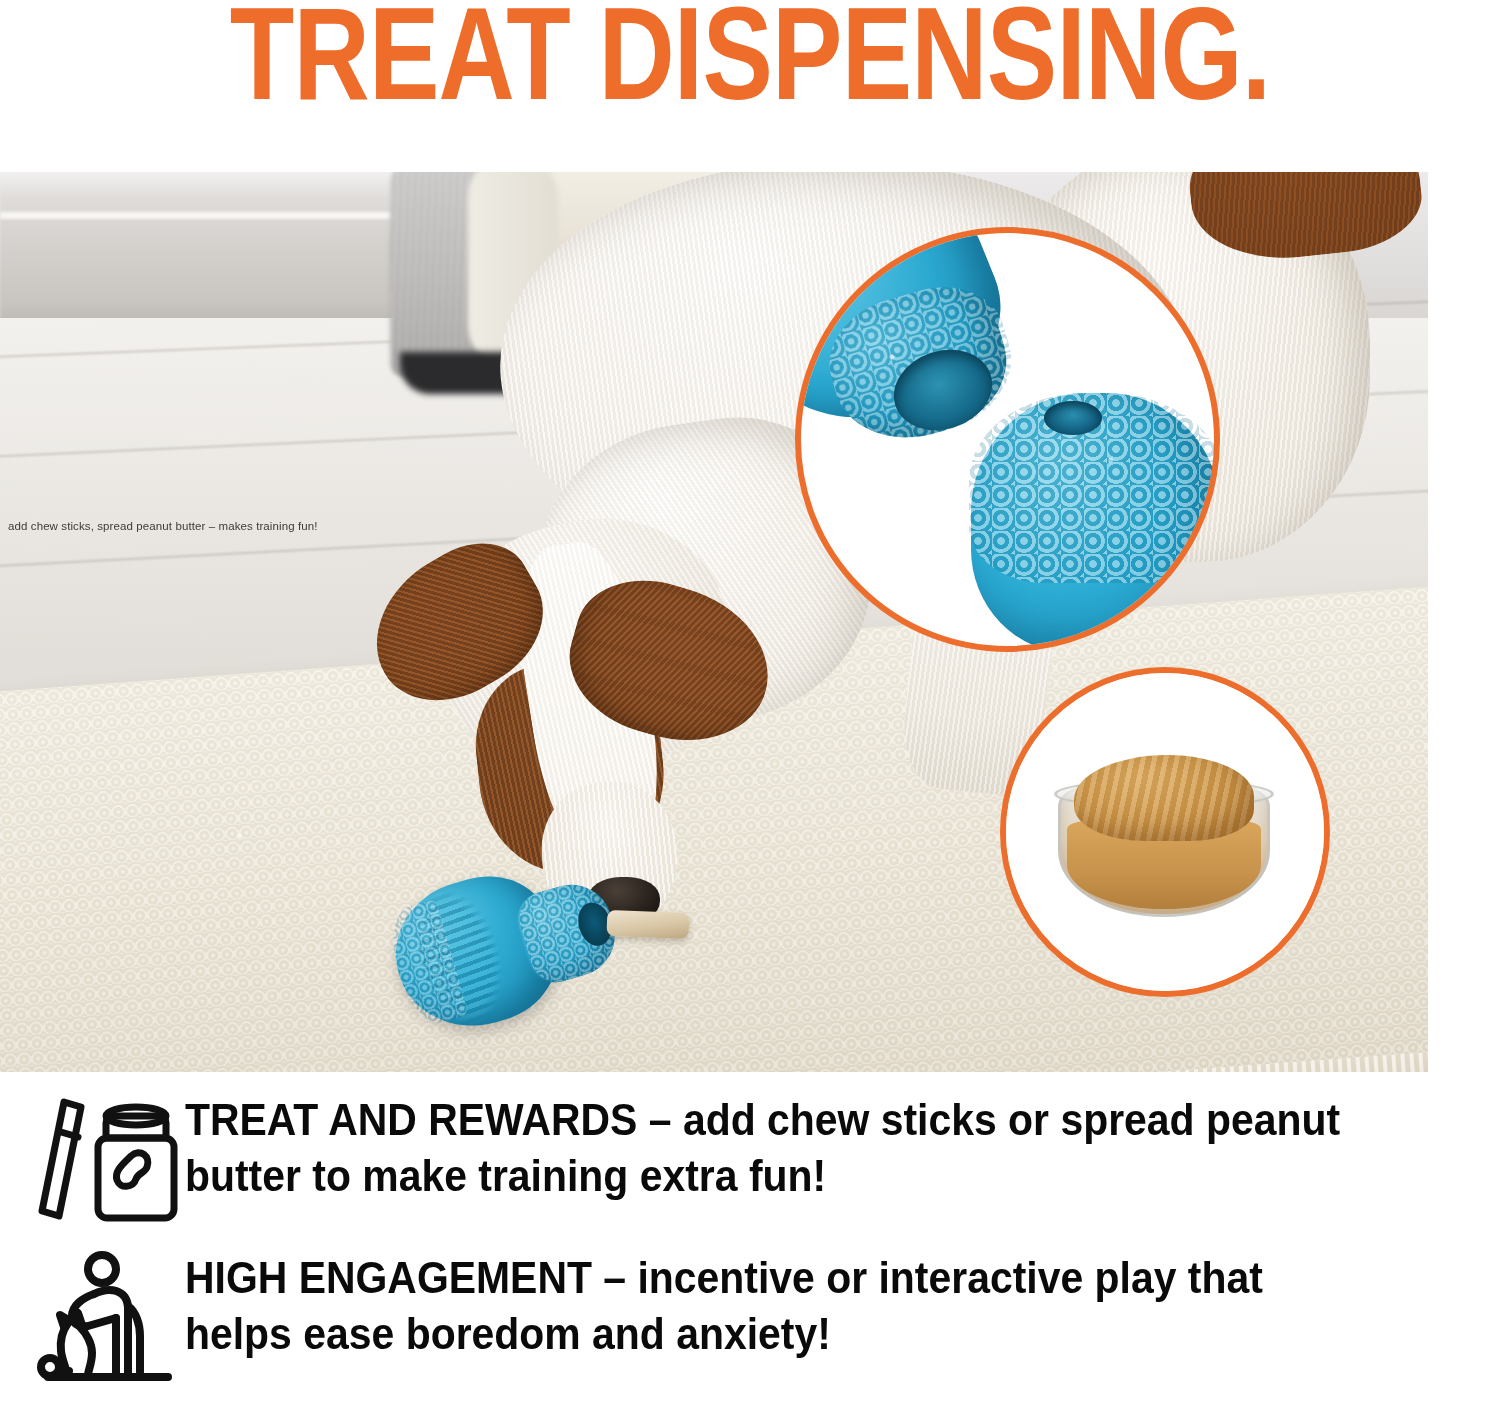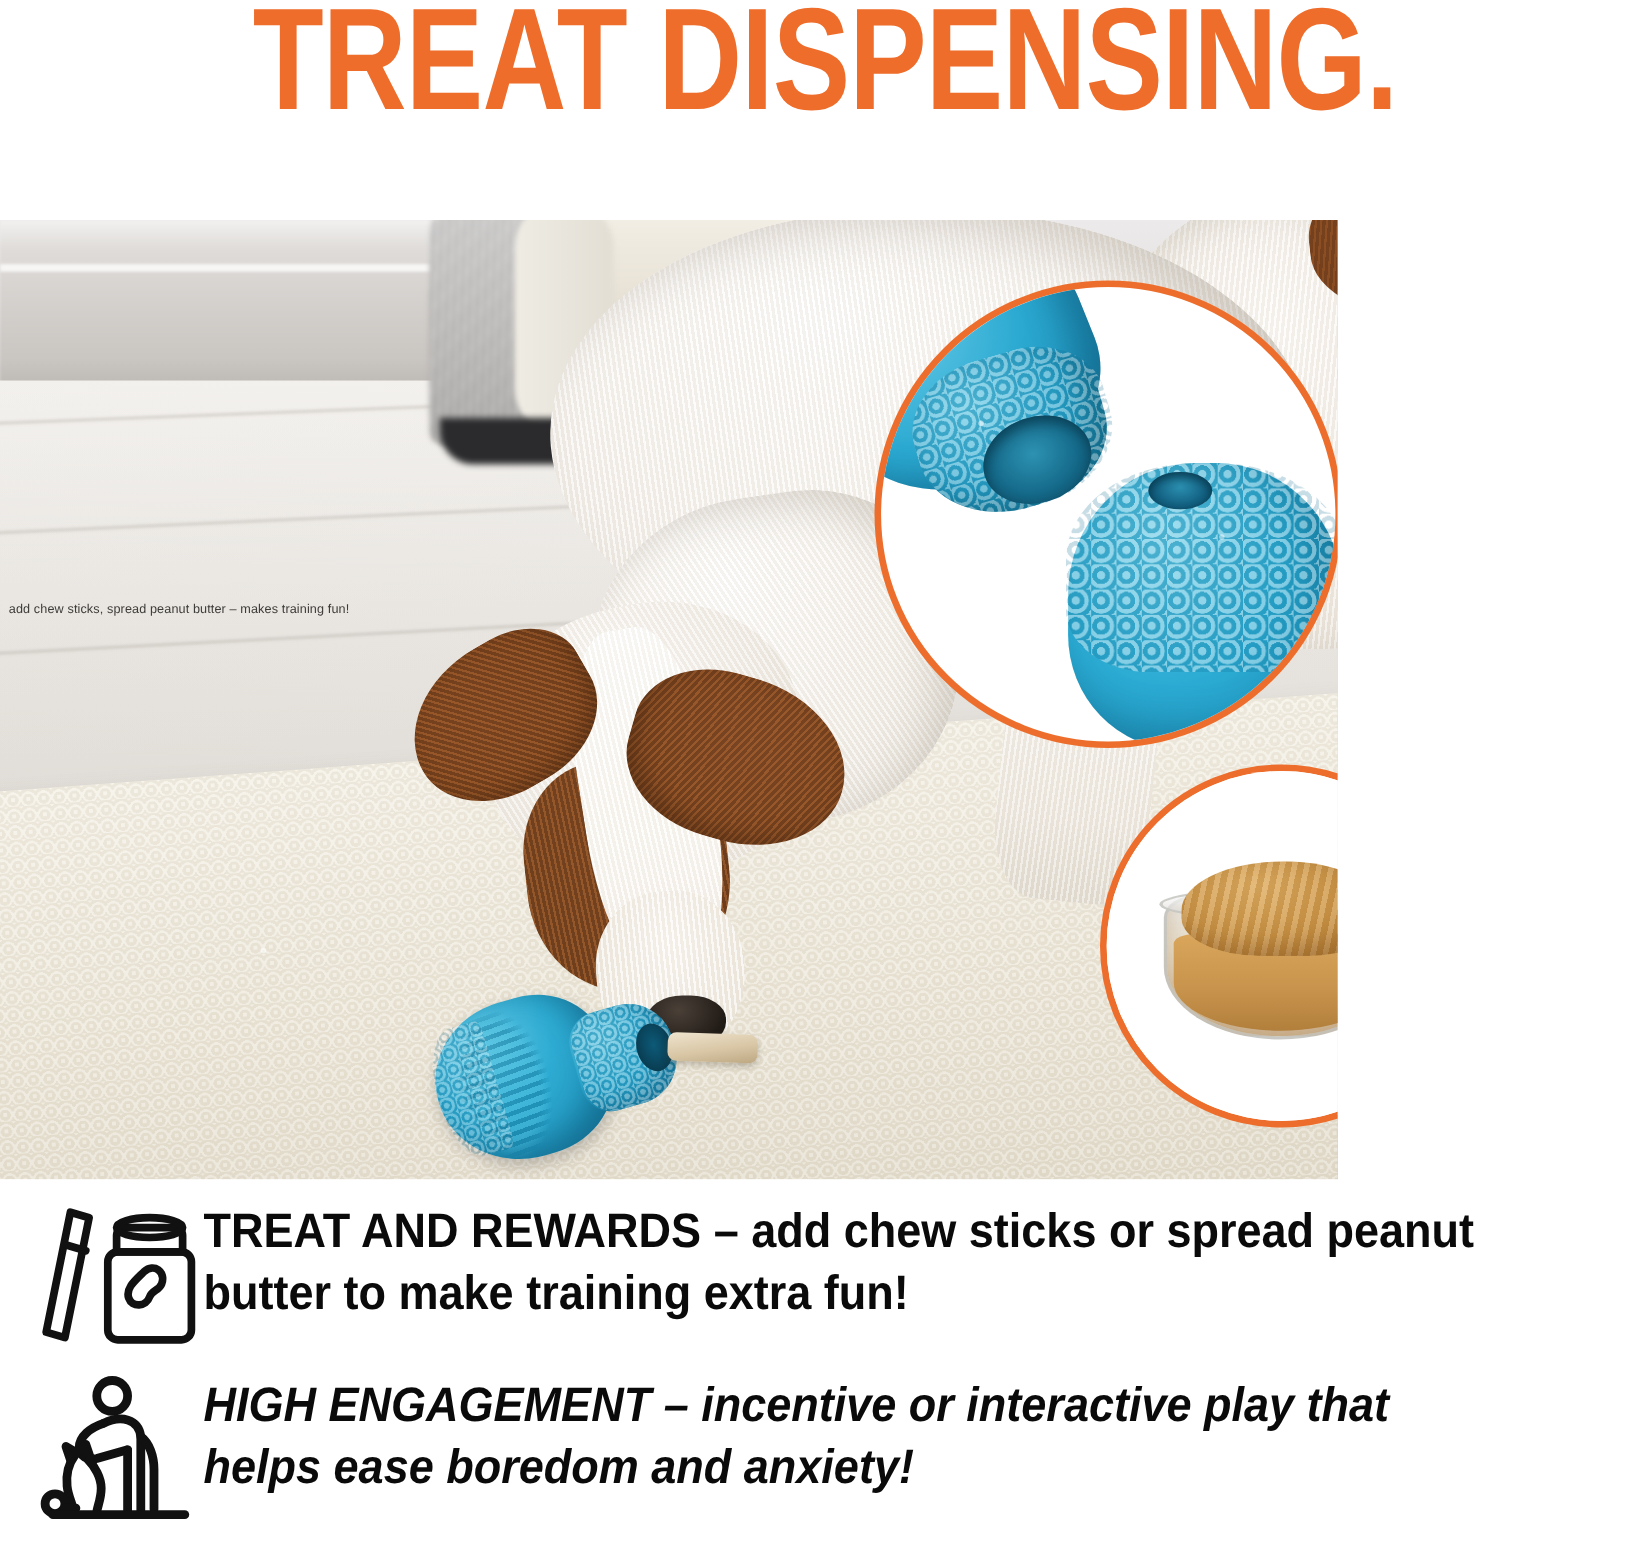--- a/index.html
+++ b/index.html
@@ -25,24 +25,23 @@
     line-height:132px;
     letter-spacing:-1px;
     color:#EE6D2B;
     transform:scaleX(0.80);
     transform-origin:50% 0;
     white-space:nowrap;
   }
 
   
   .photo{
-    position:absolute;left:0;top:172px;width:1216px;height:900px;
+    position:absolute;left:0;top:172px;width:1428px;height:900px;
     overflow:hidden;
     background:#cfcac4;
-    margin-top:28px;
   }
   
   .wall{
     position:absolute;left:0;top:0;width:1500px;height:150px;
     background:linear-gradient(180deg,#eceaea 0%,#e2e0df 55%,#d8d5d2 100%);
   }
   .wall-corner{
     position:absolute;left:700px;top:0;width:26px;height:150px;
     background:linear-gradient(90deg,#ffffff 0%,#f4f3f2 60%,#e6e4e2 100%);
     filter:blur(1.2px);
@@ -388,21 +387,21 @@
 
   
   .features{
     position:absolute;left:0;top:1072px;width:1500px;height:334px;
     background:#ffffff;
   }
   .feature-row{
     position:absolute;left:0;width:1500px;display:flex;align-items:flex-start;
   }
   .feature-row.r1{top:14px;height:150px;}
-  .feature-row.r2{top:172px;height:150px;font-style:italic;}
+  .feature-row.r2{top:172px;height:150px;}
   .feat-icon{
     width:185px;min-width:185px;height:150px;
     display:flex;align-items:center;justify-content:center;
     padding-left:30px;box-sizing:border-box;
   }
   .feat-text{
     flex:1;padding-right:30px;
     font-family:"Liberation Sans", sans-serif;
     font-size:44px;
     line-height:56px;

